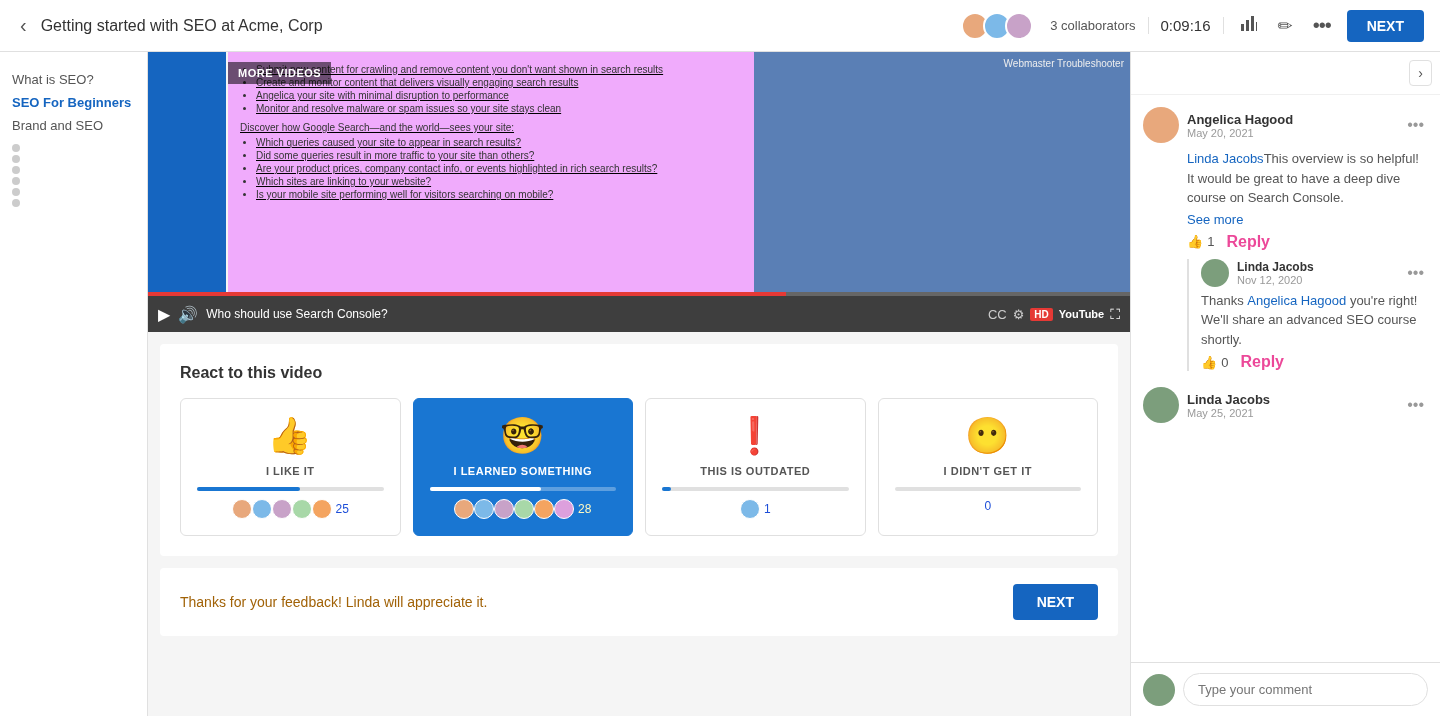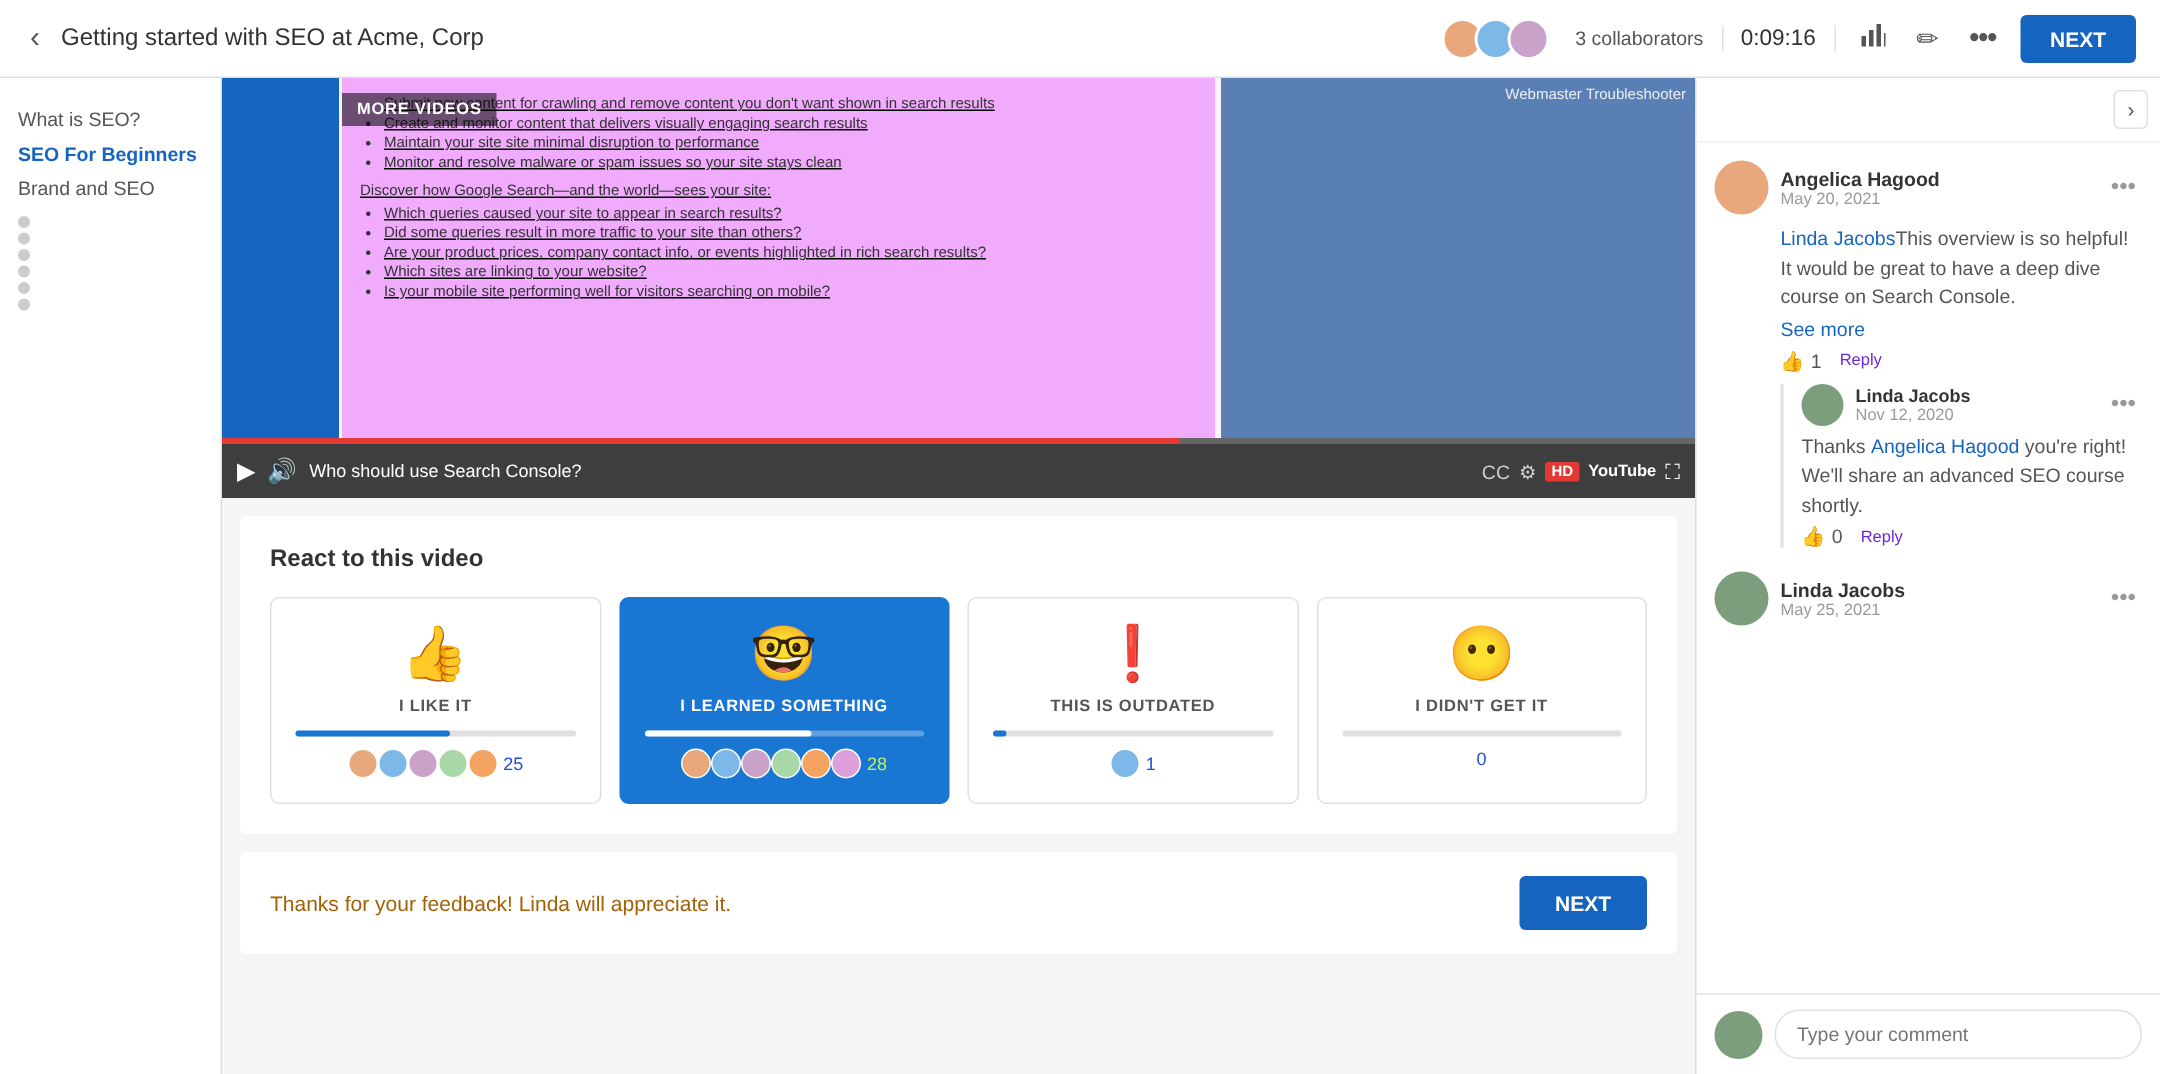--- a/index.html
+++ b/index.html
@@ -49,21 +49,21 @@
     .reaction-label { font-size: 11px; font-weight: 700; color: #555; letter-spacing: 0.5px; margin-bottom: 10px; }
     .reaction-card.selected .reaction-label { color: #fff; }
     .reaction-bar-container { height: 4px; background: #e0e0e0; border-radius: 2px; margin-bottom: 8px; }
     .reaction-bar { height: 100%; border-radius: 2px; background: #1976d2; }
     .reaction-card.selected .reaction-bar { background: #fff; }
     .reaction-card.selected .reaction-bar-container { background: rgba(255,255,255,0.3); }
     .reaction-avatars-row { display: flex; align-items: center; gap: 4px; justify-content: center; }
     .reaction-avatar-sm { width: 20px; height: 20px; border-radius: 50%; background: #bbb; border: 1px solid #fff; margin-left: -4px; }
     .reaction-avatar-sm:first-child { margin-left: 0; }
     .reaction-count { font-size: 12px; color: #1d4ed8; }
-    .reaction-card.selected .reaction-count { color: #bef264; }
+    .reaction-card.selected .reaction-count { color: #fef9c3; }
 
     
     .feedback-bar { background: #fff; margin: 0 12px 12px; border-radius: 4px; padding: 16px 20px; display: flex; align-items: center; justify-content: space-between; }
     .feedback-text { font-size: 14px; color: #a16207; }
     .feedback-next-btn { background: #1565c0; color: #fff; border: none; border-radius: 4px; padding: 10px 24px; font-size: 14px; font-weight: 600; cursor: pointer; }
 
     
     .comments-panel { width: 310px; background: #fff; border-left: 1px solid #e0e0e0; flex-shrink: 0; display: flex; flex-direction: column; overflow: hidden; }
     .panel-toggle { padding: 8px; display: flex; justify-content: flex-end; border-bottom: 1px solid #f0f0f0; }
     .toggle-btn { background: none; border: 1px solid #e0e0e0; border-radius: 4px; cursor: pointer; padding: 4px 8px; color: #555; font-size: 14px; }
@@ -76,21 +76,21 @@
     .comment-meta { flex: 1; }
     .comment-author { font-size: 13px; font-weight: 600; color: #333; }
     .comment-date { font-size: 11px; color: #999; }
     .comment-more { background: none; border: none; cursor: pointer; color: #999; font-size: 16px; padding: 0 4px; }
     .comment-body { font-size: 13px; color: #555; line-height: 1.5; margin-left: 44px; }
     .comment-mention { color: #1565c0; font-weight: 500; }
     .see-more { color: #1565c0; font-size: 13px; cursor: pointer; display: block; margin-left: 44px; margin-top: 4px; text-decoration: none; }
     .comment-actions { display: flex; align-items: center; gap: 12px; margin-left: 44px; margin-top: 6px; }
     .like-btn { display: flex; align-items: center; gap: 4px; background: none; border: none; cursor: pointer; color: #555; font-size: 13px; }
     .like-count { font-size: 13px; color: #555; }
-    .reply-btn { background: none; border: none; cursor: pointer; color: #6d28d9; font-size: 11px; font-weight: 400; }
+    .reply-btn { background: none; border: none; cursor: pointer; color: #ec4899; font-size: 16px; font-weight: 700; }
     .reply-indent { margin-left: 44px; border-left: 2px solid #e0e0e0; padding-left: 12px; margin-top: 8px; }
     .reply-comment { margin-bottom: 12px; }
     .reply-header { display: flex; align-items: center; gap: 8px; margin-bottom: 4px; }
     .reply-avatar { width: 28px; height: 28px; border-radius: 50%; background: #bbb; flex-shrink: 0; }
     .reply-avatar.rv1 { background: #7c9e7c; }
     .reply-meta { flex: 1; }
     .reply-author { font-size: 12px; font-weight: 600; color: #333; }
     .reply-date { font-size: 11px; color: #999; }
     .reply-body { font-size: 13px; color: #555; line-height: 1.5; }
     .reply-actions { display: flex; align-items: center; gap: 12px; margin-top: 4px; }
@@ -104,21 +104,21 @@
     ::-webkit-scrollbar-track { background: #f0f0f0; }
     ::-webkit-scrollbar-thumb { background: #ccc; border-radius: 3px; }
 
     
     .vc-inner { position: relative; width: 100%; height: 280px; overflow: hidden; }
     .vc-text-area { position: absolute; left: 80px; top: 0; right: 320px; bottom: 40px; background: #f0abfc; padding: 12px; overflow: hidden; text-decoration: underline; }
     .vc-text-area p { font-size: 10px; color: #333; margin-bottom: 4px; }
     .vc-text-area ul { padding-left: 16px; }
     .vc-text-area li { font-size: 10px; color: #333; margin-bottom: 2px; }
     .vc-blue-left { position: absolute; left: 0; top: 0; width: 78px; background: #1565c0; height: calc(100% - 40px); }
-    .vc-right-box { position: absolute; right: 0; top: 0; width: 316px; height: calc(100% - 40px); background: #5a7fb5; display: flex; align-items: flex-start; justify-content: flex-end; padding: 6px; }
+    .vc-right-box { position: absolute; right: 0; top: 0; width: 376px; height: calc(100% - 40px); background: #5a7fb5; display: flex; align-items: flex-start; justify-content: flex-end; padding: 6px; }
     .vc-right-label { color: #eee; font-size: 10px; }
     .vc-controls-bar { position: absolute; bottom: 0; left: 0; right: 0; height: 40px; background: rgba(0,0,0,0.75); display: flex; flex-direction: column; }
     .vc-prog { height: 4px; background: #666; position: relative; }
     .vc-prog-fill { position: absolute; top: 0; left: 0; height: 100%; background: #e53935; width: 65%; }
     .vc-ctrl-row { display: flex; align-items: center; gap: 8px; padding: 0 10px; flex: 1; }
     .vc-btn { background: none; border: none; color: #fff; cursor: pointer; font-size: 16px; }
     .vc-title { flex: 1; color: #fff; font-size: 12px; }
     .vc-right-btns { display: flex; align-items: center; gap: 6px; }
     .vc-icon { color: #ccc; font-size: 13px; }
     .yt-badge { background: #e53935; color: #fff; font-size: 10px; font-weight: 700; padding: 1px 4px; border-radius: 2px; }
@@ -173,21 +173,21 @@
   </nav>
 
   <main class="main">
 
     <div class="vc-inner">
       <div class="vc-blue-left"></div>
       <div class="vc-text-area">
         <ul>
           <li>Submit new content for crawling and remove content you don't want shown in search results</li>
           <li>Create and monitor content that delivers visually engaging search results</li>
-          <li>Maintain your site site minimal disruption to performance</li>
+          <li>Angelica your site with minimal disruption to performance</li>
           <li>Monitor and resolve malware or spam issues so your site stays clean</li>
         </ul>
         <p style="margin-top:8px;font-weight:500;">Discover how Google Search—and the world—sees your site:</p>
         <ul style="margin-top:4px;">
           <li>Which queries caused your site to appear in search results?</li>
           <li>Did some queries result in more traffic to your site than others?</li>
           <li>Are your product prices, company contact info, or events highlighted in rich search results?</li>
           <li>Which sites are linking to your website?</li>
           <li>Is your mobile site performing well for visitors searching on mobile?</li>
         </ul>

